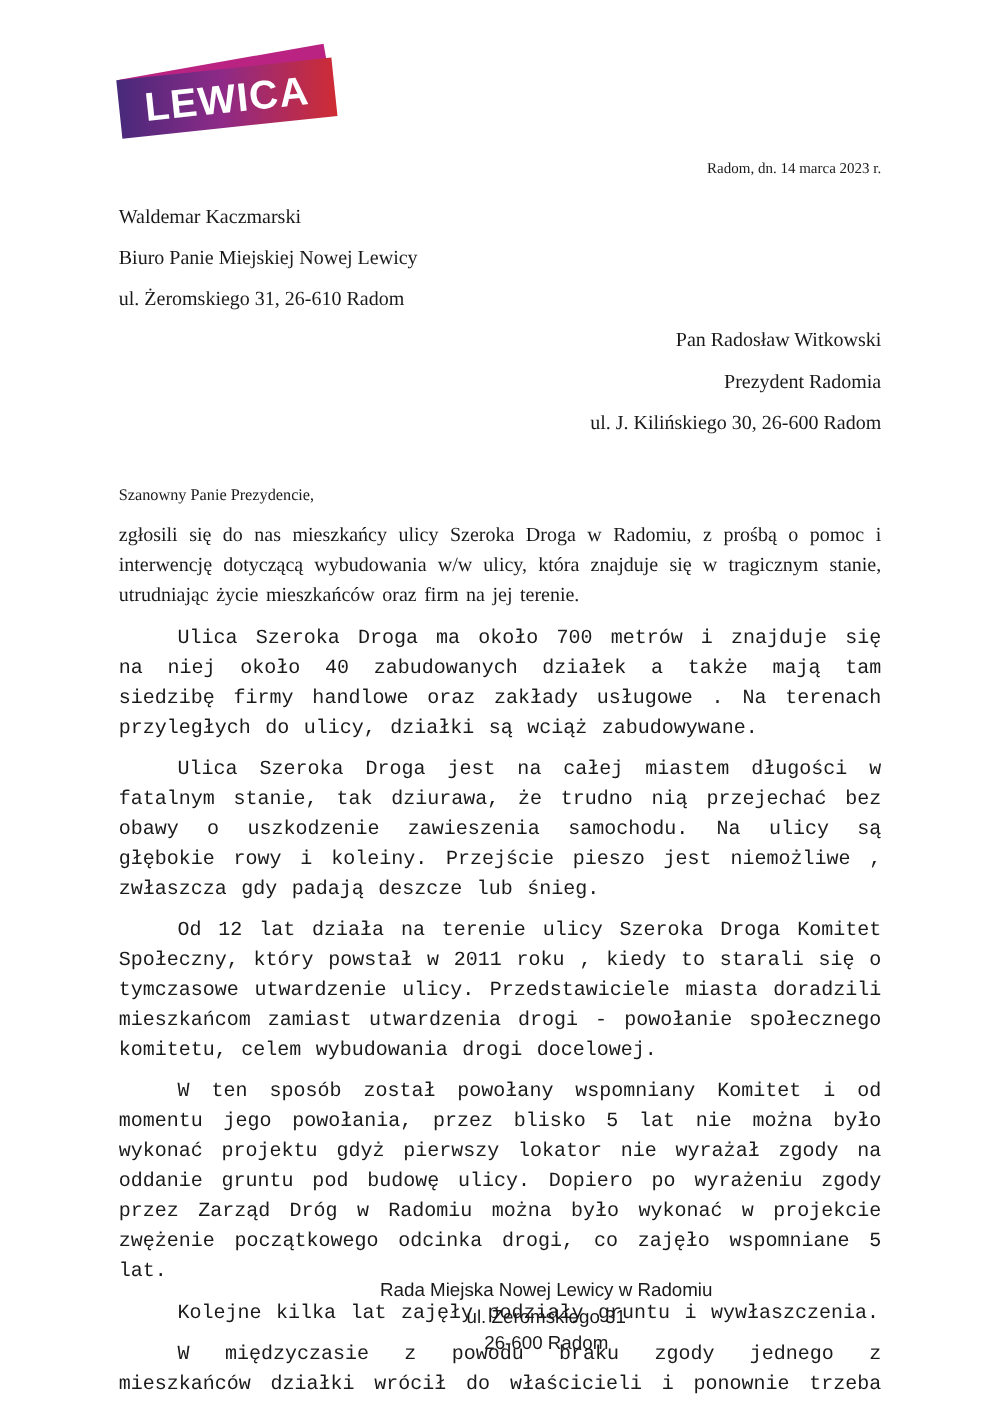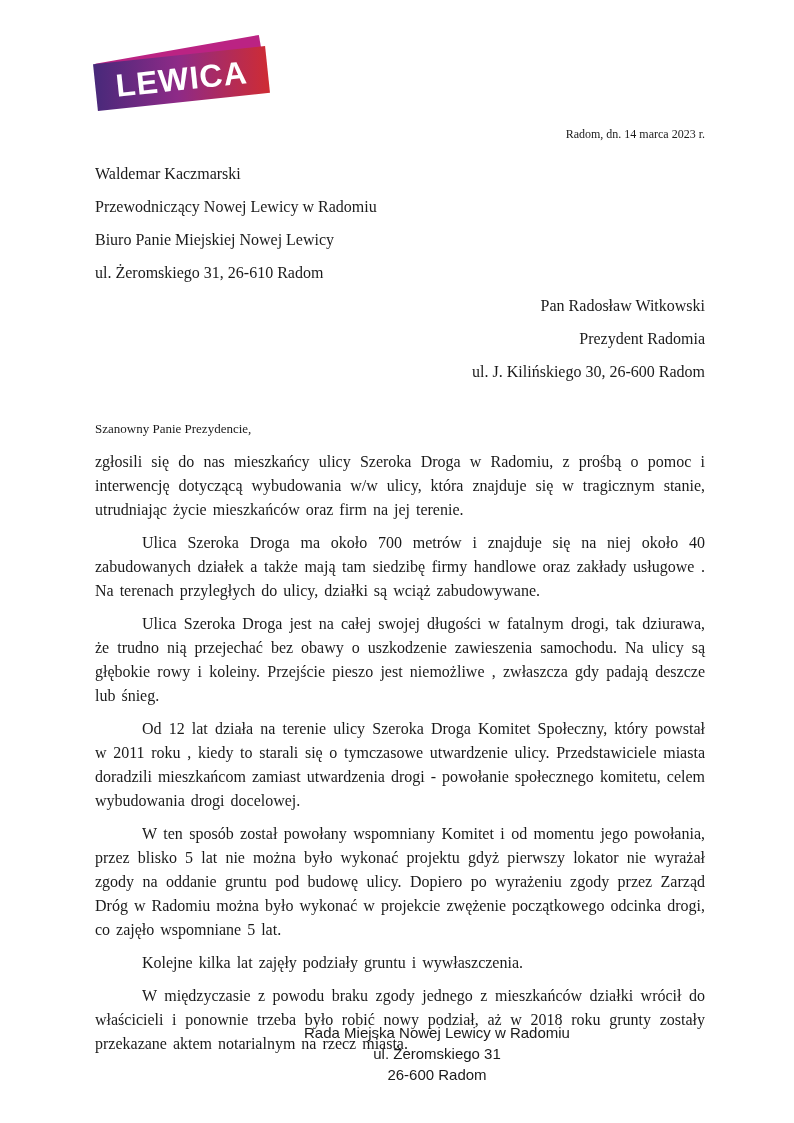--- a/index.html
+++ b/index.html
@@ -77,21 +77,21 @@
     line-height: 24px;
     margin: 0 0 9px 0;
   }
   .body-text p {
     font-size: 16px;
     line-height: 24px;
     text-align: justify;
     margin: 0 0 9px 0;
     word-spacing: 2px;
   }
-  .body-text p.indent { text-indent: 47px; }
+  .body-text p.indent { text-indent: 47px; font-family: Liberation Mono, monospace; }
 
   
   .footer {
     position: absolute;
     left: 0;
     bottom: 38px;
     width: 100%;
     text-align: center;
     font-family: "Liberation Sans", sans-serif;
     font-size: 15px;
@@ -110,37 +110,36 @@
     <div class="logo-back" style="background: rgb(187, 35, 131);"></div>
     <div class="logo-front" style="background: linear-gradient(96deg, rgb(71, 41, 122) 0%, rgb(142, 42, 135) 48%, rgb(207, 44, 51) 100%);">
       <span>LEWICA</span>
     </div>
   </div>
 
   <p class="date-line">Radom, dn. 14 marca 2023 r.</p>
 
   <div class="addr-block sender">
     <p>Waldemar Kaczmarski</p>
-    <p>Przewodniczący Nowej Lewicy w Radomiu</p>
     <p>Biuro Panie Miejskiej Nowej Lewicy</p>
     <p>ul. Żeromskiego 31, 26-610 Radom</p>
   </div>
 
   <div class="addr-block recipient">
     <p>Pan Radosław Witkowski</p>
     <p>Prezydent Radomia</p>
     <p>ul. J. Kilińskiego 30, 26-600 Radom</p>
   </div>
 
   <p class="salutation">Szanowny Panie Prezydencie,</p>
 
   <div class="body-text">
     <p>zgłosili się do nas mieszkańcy ulicy Szeroka Droga w Radomiu, z prośbą o pomoc i interwencję dotyczącą wybudowania w/w ulicy, która znajduje się w tragicznym stanie, utrudniając życie mieszkańców oraz firm na jej terenie.</p>
     <p class="indent">Ulica Szeroka Droga ma około 700 metrów i znajduje się na niej około 40 zabudowanych działek a także mają tam siedzibę firmy handlowe oraz zakłady usługowe . Na terenach przyległych do ulicy, działki są wciąż zabudowywane.</p>
-    <p class="indent">Ulica Szeroka Droga jest na całej swojej długości w fatalnym drogi, tak dziurawa, że trudno nią przejechać bez obawy o uszkodzenie zawieszenia samochodu. Na ulicy są głębokie rowy i koleiny. Przejście pieszo jest niemożliwe , zwłaszcza gdy padają deszcze lub śnieg.</p>
+    <p class="indent">Ulica Szeroka Droga jest na całej miastem długości w fatalnym stanie, tak dziurawa, że trudno nią przejechać bez obawy o uszkodzenie zawieszenia samochodu. Na ulicy są głębokie rowy i koleiny. Przejście pieszo jest niemożliwe , zwłaszcza gdy padają deszcze lub śnieg.</p>
     <p class="indent">Od 12 lat działa na terenie ulicy Szeroka Droga Komitet Społeczny, który powstał w 2011 roku , kiedy to starali się o tymczasowe utwardzenie ulicy. Przedstawiciele miasta doradzili mieszkańcom zamiast utwardzenia drogi -  powołanie społecznego komitetu, celem wybudowania drogi docelowej.</p>
     <p class="indent">W ten sposób został powołany wspomniany Komitet i od momentu jego powołania, przez blisko 5 lat nie można było wykonać projektu gdyż pierwszy lokator nie wyrażał zgody na oddanie gruntu pod budowę ulicy. Dopiero po wyrażeniu zgody przez Zarząd Dróg w Radomiu można było wykonać w projekcie zwężenie początkowego odcinka drogi, co zajęło wspomniane 5 lat.</p>
     <p class="indent">Kolejne kilka lat zajęły podziały gruntu i wywłaszczenia.</p>
     <p class="indent">W międzyczasie z powodu braku zgody jednego z mieszkańców działki wrócił do właścicieli i ponownie trzeba było robić nowy podział, aż w 2018 roku grunty zostały przekazane aktem notarialnym na rzecz miasta.</p>
   </div>
 
   <div class="footer">
     <p>Rada Miejska Nowej Lewicy w Radomiu</p>
     <p>ul. Żeromskiego 31</p>
     <p>26-600 Radom</p>

